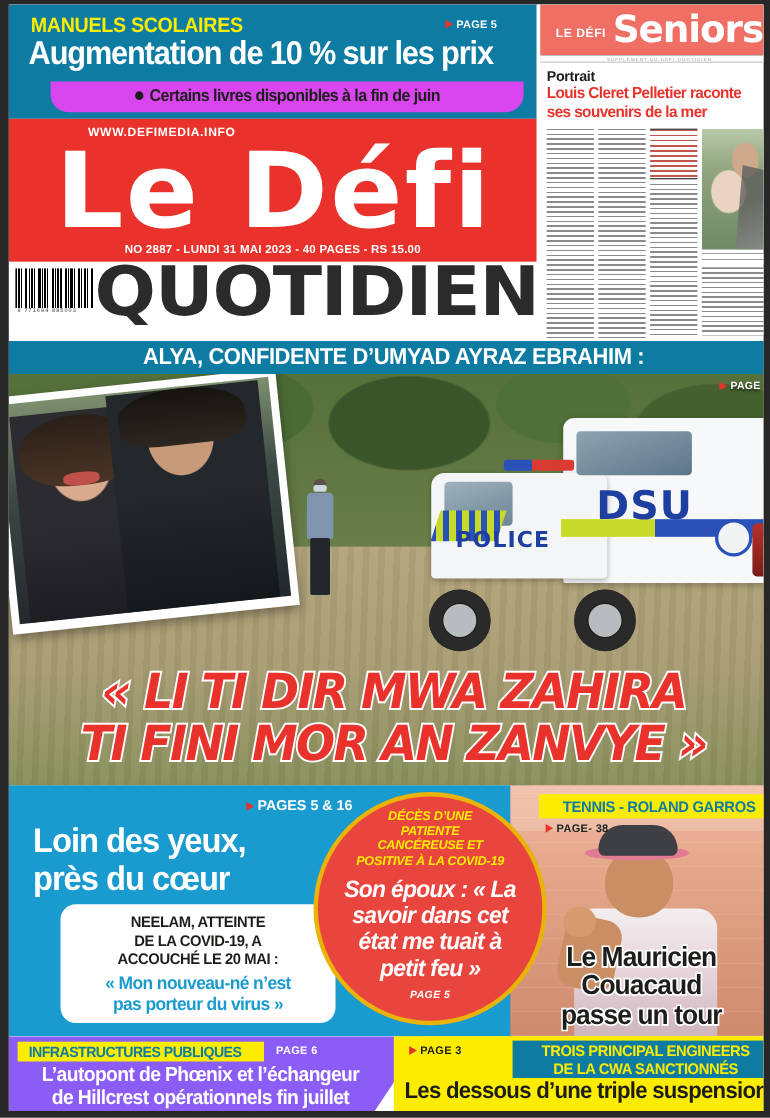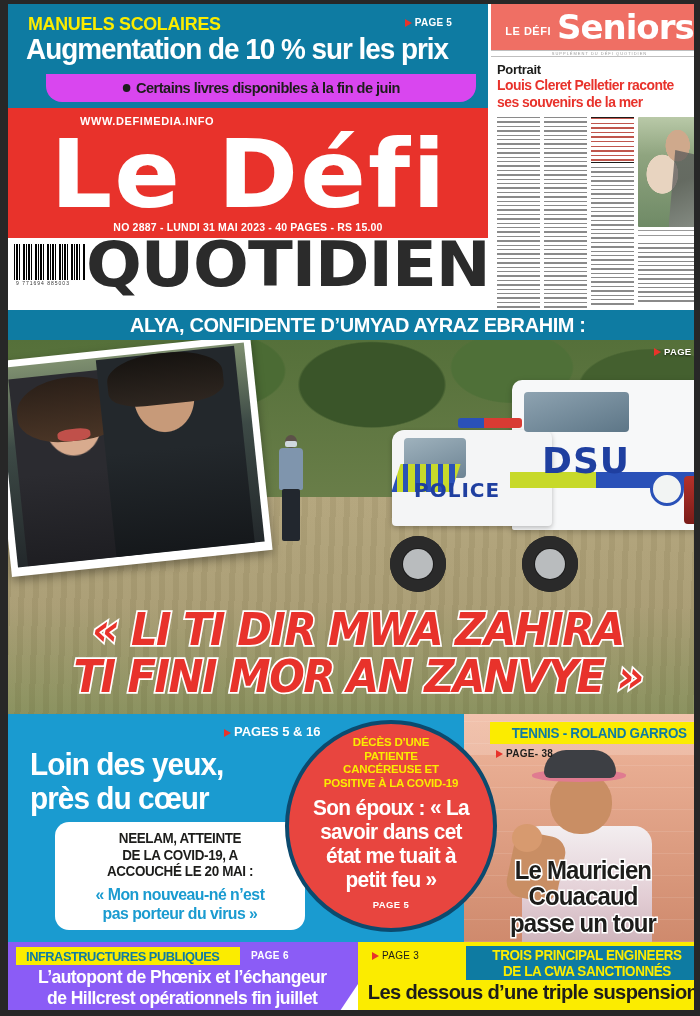--- a/index.html
+++ b/index.html
@@ -405,22 +405,22 @@
   .mo-quote {
     color:#1a9bd0; font-size:16.5px; font-weight:bold;
     line-height:19px; letter-spacing:-0.55px; margin-top:5px;
     transform:scaleX(0.96);
   }
 
   
   .circle {
     position:absolute; left:277px; top:6px; width:212px; height:212px;
     border-radius:50%; background:#e8453f;
-    border:4px solid #0c4a6e; text-align:center;
-    padding:12px 10px 0 10px; overflow:hidden; z-index:5;
+    border:4px solid #eab308; text-align:center;
+    padding:12px 10px 0 10px; overflow:hidden; z-index:5;font-style:italic;
   }
   .ci-kick {
     color:#fbec00; font-size:11.5px; font-weight:bold;
     line-height:13.5px; letter-spacing:-0.2px;
   }
   .ci-head {
     color:#ffffff; font-size:21.5px; font-weight:bold;
     line-height:24px; letter-spacing:-0.7px; margin-top:6px;
     transform:scaleX(0.97);
   }
@@ -521,21 +521,21 @@
     color:#ffffff; font-size:18.5px; font-weight:bold;
     line-height:21px; letter-spacing:-0.6px; text-align:center;
     transform:scaleX(0.95); transform-origin:left top;
   }
   .br {
     position:absolute; right:0; top:0; width:350px; height:68px;
     background:#fbec00; overflow:hidden;
   }
   .br-page {
     position:absolute; left:14px; top:8px;
-    color:#1d1d1b; font-size:10px; font-weight:normal; letter-spacing:0.3px;
+    color:#1d1d1b; font-size:10px; font-weight:bold; letter-spacing:0.3px;
   }
   .br-page .tri {
     display:inline-block; width:0;height:0;
     border-left:7px solid #e8332a; border-top:4.5px solid transparent;
     border-bottom:4.5px solid transparent; margin-right:3px;
     position:relative; top:1px;
   }
   .br-band {
     position:absolute; left:108px; top:4px; width:242px; height:34px;
     background:#0e7ba2; text-align:center; padding-top:2px;

